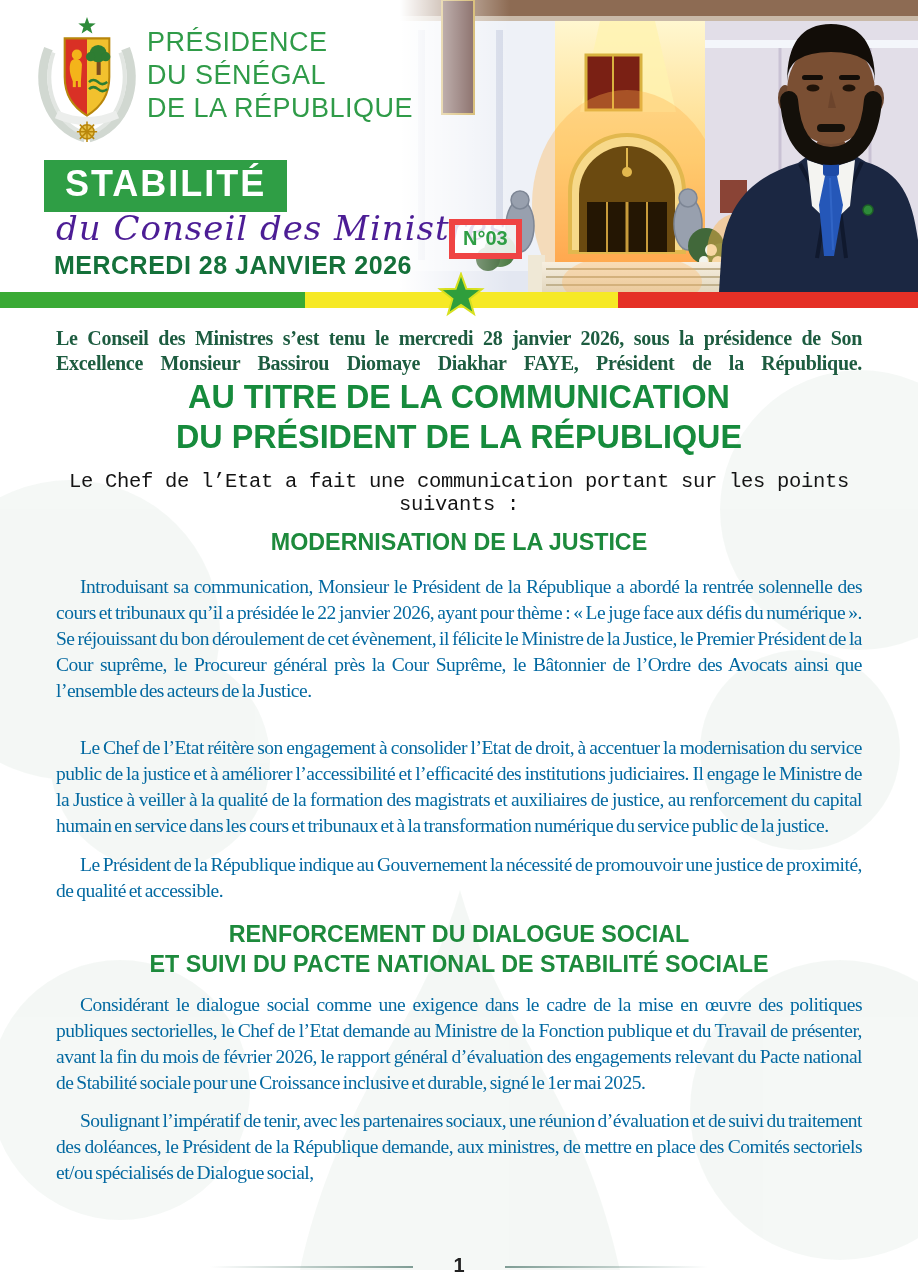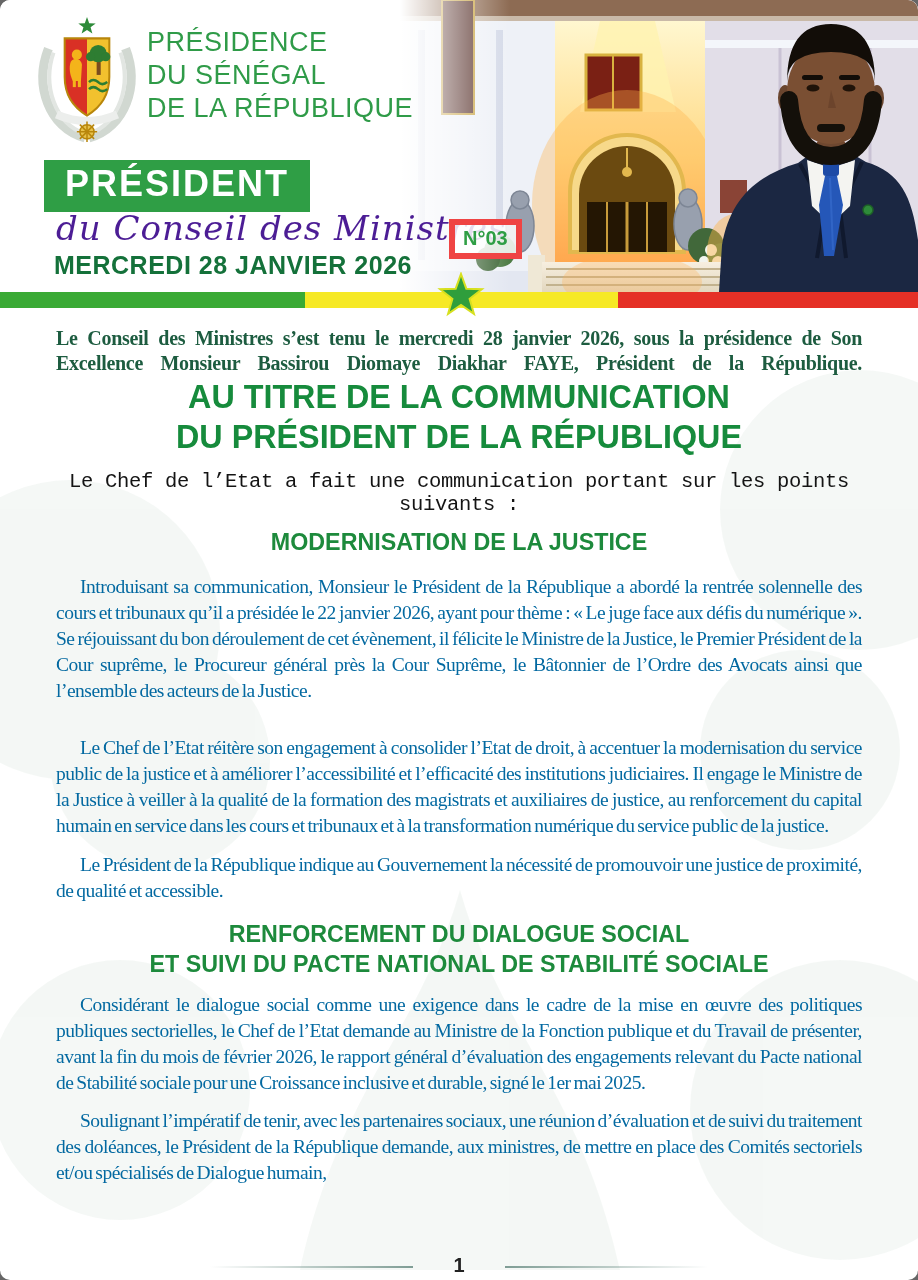--- a/index.html
+++ b/index.html
@@ -1,17 +1,17 @@
 <!DOCTYPE html>
 <html><head>
 <meta charset="utf-8">
 <style>
   html,body{margin:0;padding:0;background:#666;}
   .page{position:relative;width:918px;height:1280px;background:#ffffff;overflow:hidden;
-        font-family:"Liberation Serif",serif;margin:0 auto;border-radius:10px;}
+        font-family:"Liberation Serif",serif;margin:0 auto;}
   
   .header{position:absolute;top:0;left:0;width:918px;height:308px;background:#fff;z-index:3;}
   .photo{position:absolute;top:0;left:400px;width:518px;height:307px;}
   .emblem{position:absolute;left:26px;top:12px;width:122px;height:136px;}
   .institution{position:absolute;left:147px;top:26px;font-family:"Liberation Sans",sans-serif;
         font-size:27px;line-height:33px;font-weight:500;color:#2f9b48;letter-spacing:.5px;z-index:4;}
   .banner-box{position:absolute;left:44px;top:160px;background:#2f9e45;color:#fff;
         font-family:"Liberation Sans",sans-serif;font-weight:800;font-size:36px;
         letter-spacing:2px;padding:3px 21px 7px;z-index:4;}
   .banner-script{position:absolute;left:56px;top:208px;font-family:"DejaVu Serif",serif;
@@ -195,21 +195,21 @@
         </g>
       </svg>
     </div>
 
     <div class="institution">
       <div>PRÉSIDENCE</div>
       <div>DU SÉNÉGAL</div>
       <div>DE LA RÉPUBLIQUE</div>
     </div>
 
-    <div class="banner-box">PRÉSIDENT</div>
+    <div class="banner-box">STABILITÉ</div>
     <div class="banner-script">du Conseil des Ministres</div>
     <div class="issue-box">N°03</div>
     <div class="date">MERCREDI 28 JANVIER 2026</div>
 
     <div class="stripe">
       <div class="seg" style="width:305px;background:#3aaa35;"></div>
       <div class="seg" style="width:313px;background:#f6e926;"></div>
       <div class="seg" style="width:300px;background:#e53026;"></div>
     </div>
     <svg class="stripe-star" viewBox="0 0 52 48">
@@ -244,20 +244,20 @@
     </div>
     <p class="para" style="margin-top:17px">Introduisant sa communication, Monsieur le Président de la République a abordé la rentrée solennelle des cours et tribunaux qu’il a présidée le 22 janvier 2026, ayant pour thème : « Le juge face aux défis du numérique ». Se réjouissant du bon déroulement de cet évènement, il félicite le Ministre de la Justice, le Premier Président de la Cour suprême, le Procureur général près la Cour Suprême, le Bâtonnier de l’Ordre des Avocats ainsi que l’ensemble des acteurs de la Justice.</p>
     <p class="para">Le Chef de l’Etat réitère son engagement à consolider l’Etat de droit, à accentuer la modernisation du service public de la justice et à améliorer l’accessibilité et l’efficacité des institutions judiciaires. Il engage le Ministre de la Justice à veiller à la qualité de la formation des magistrats et auxiliaires de justice, au renforcement du capital humain en service dans les cours et tribunaux et à la transformation numérique du service public de la justice.</p>
     <p class="para" style="margin-top:13px">Le Président de la République indique au Gouvernement la nécessité de promouvoir une justice de proximité, de qualité et accessible.</p>
 
     <div class="h2" style="margin-top:15px">
       <span>RENFORCEMENT DU DIALOGUE SOCIAL</span>
       <span>ET SUIVI DU PACTE NATIONAL DE STABILITÉ SOCIALE</span>
     </div>
     <p class="para" style="margin-top:13px">Considérant le dialogue social comme une exigence dans le cadre de la mise en œuvre des politiques publiques sectorielles, le Chef de l’Etat demande au Ministre de la Fonction publique et du Travail de présenter, avant la fin du mois de février 2026, le rapport général d’évaluation des engagements relevant du Pacte national de Stabilité sociale pour une Croissance inclusive et durable, signé le 1er mai 2025.</p>
-    <p class="para" style="margin-top:12px">Soulignant l’impératif de tenir, avec les partenaires sociaux, une réunion d’évaluation et de suivi du traitement des doléances, le Président de la République demande, aux ministres, de mettre en place des Comités sectoriels et/ou spécialisés de Dialogue humain,</p>
+    <p class="para" style="margin-top:12px">Soulignant l’impératif de tenir, avec les partenaires sociaux, une réunion d’évaluation et de suivi du traitement des doléances, le Président de la République demande, aux ministres, de mettre en place des Comités sectoriels et/ou spécialisés de Dialogue social,</p>
   </div>
 
   <div class="fline l"></div>
   <div class="fline r"></div>
   <div class="footer-num">1</div>
 
 </div>
 
 </body></html>

